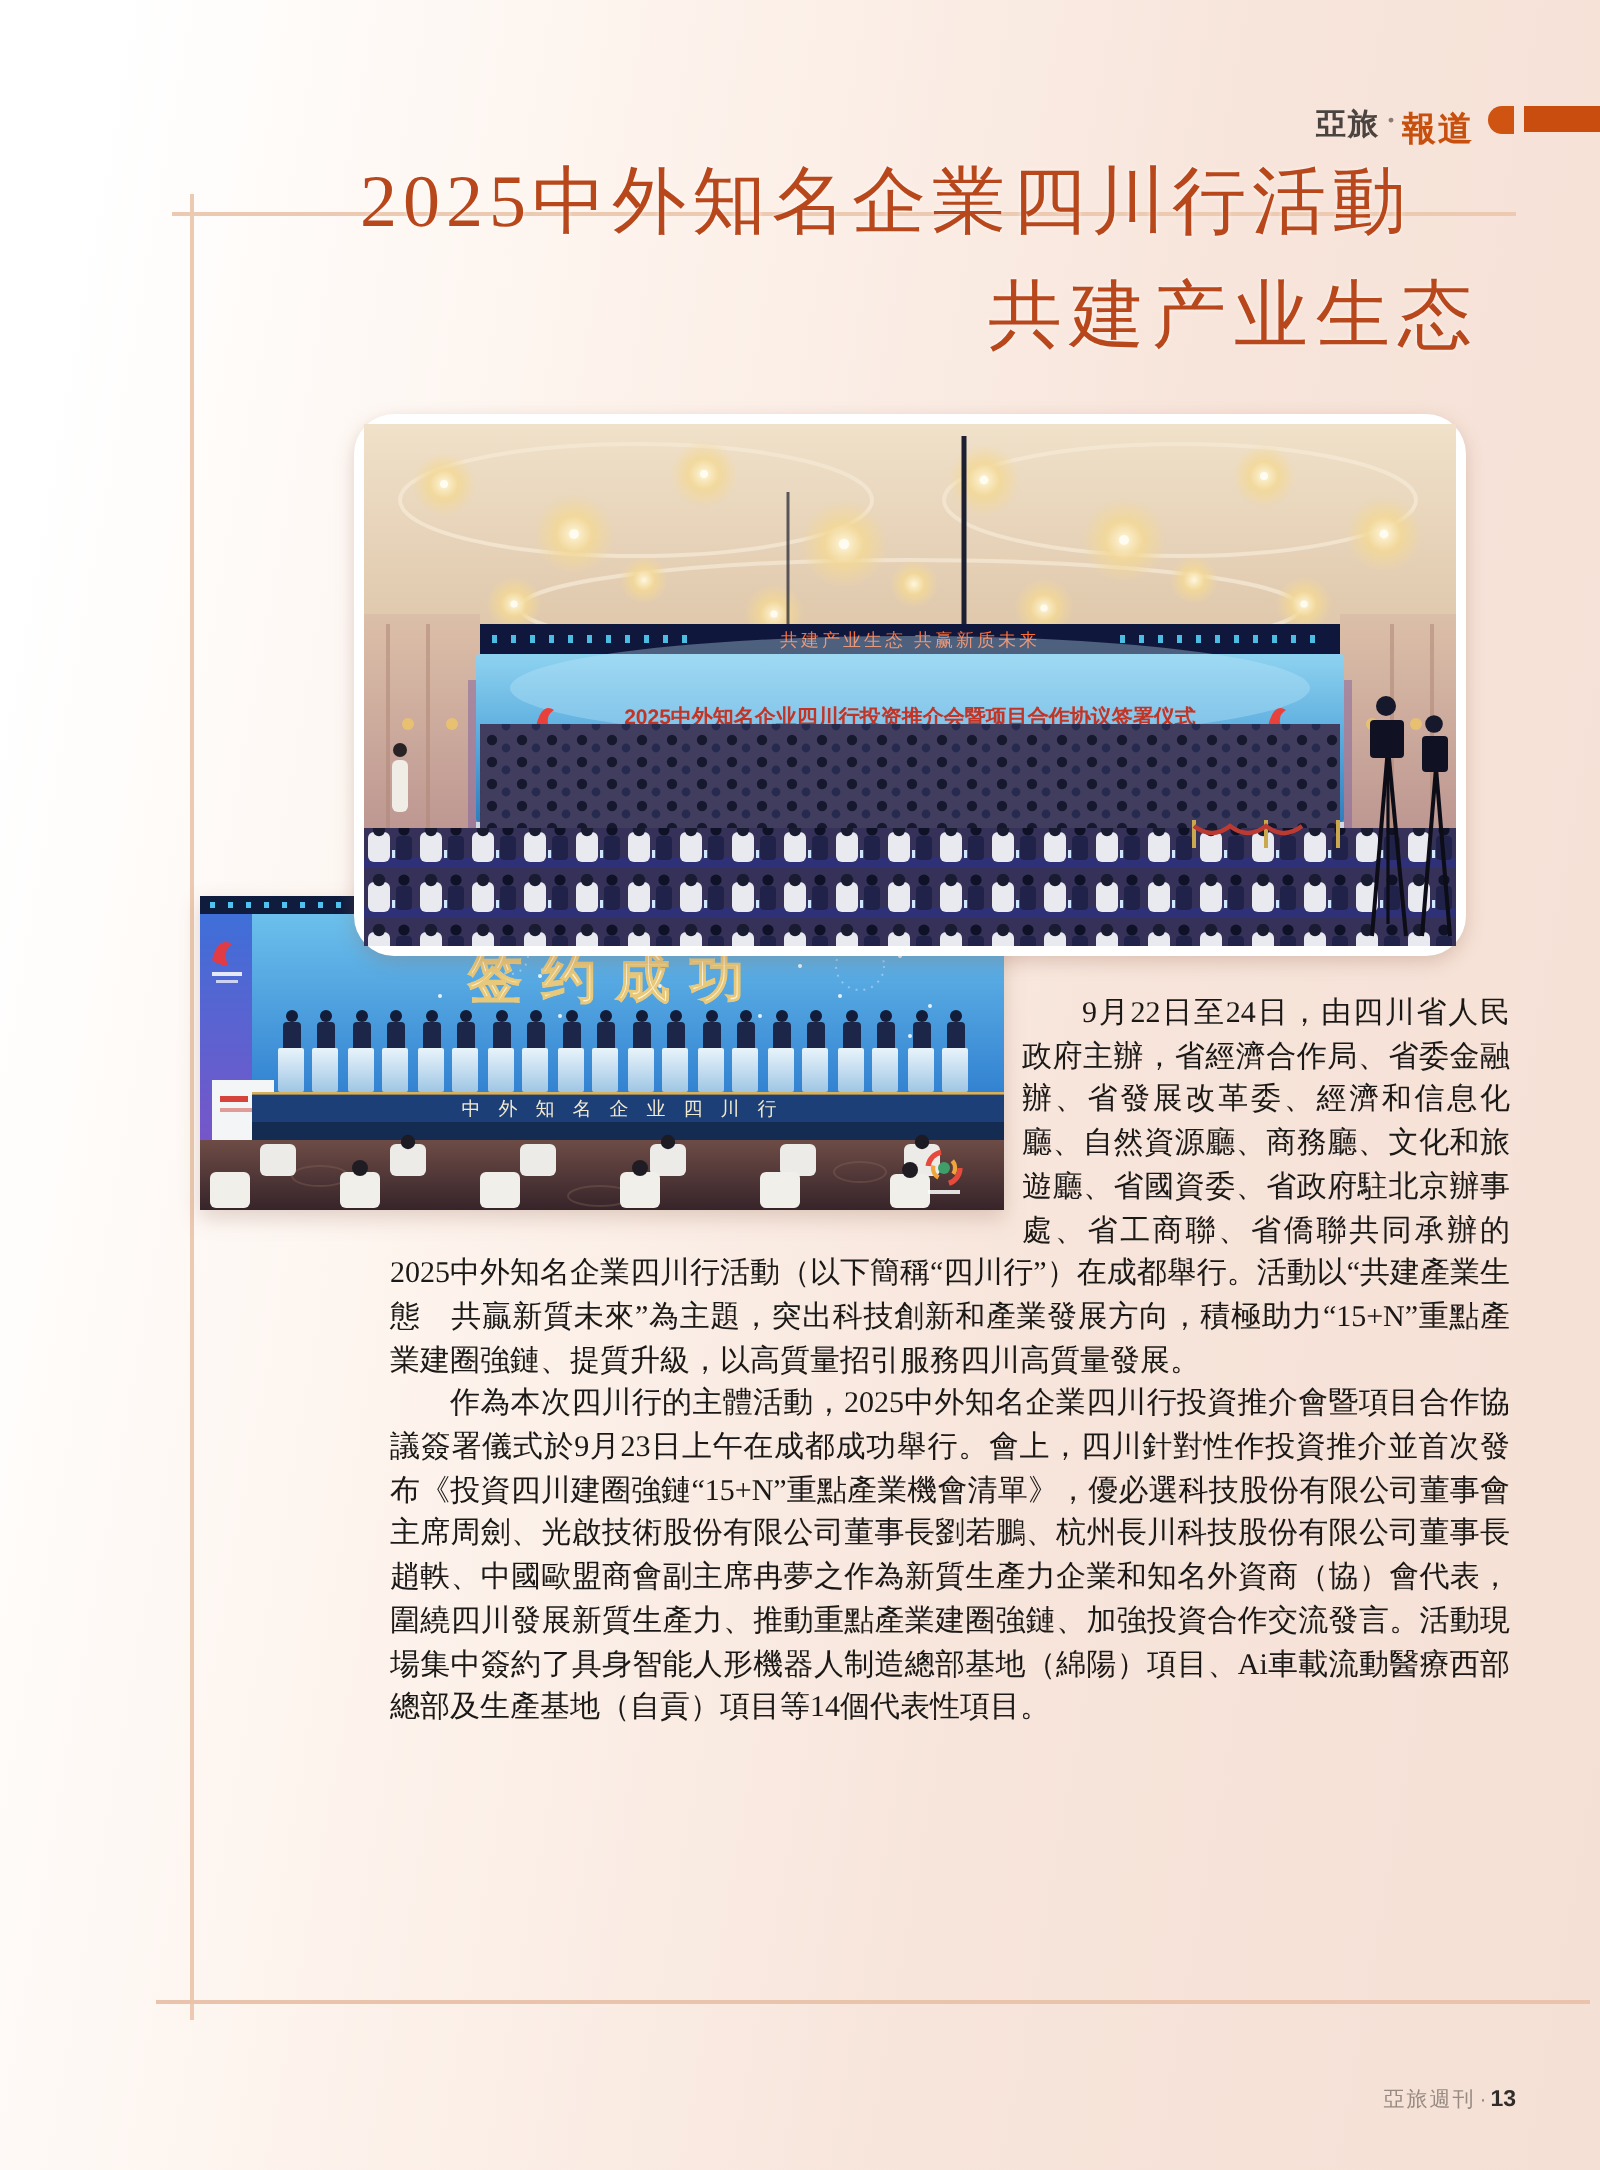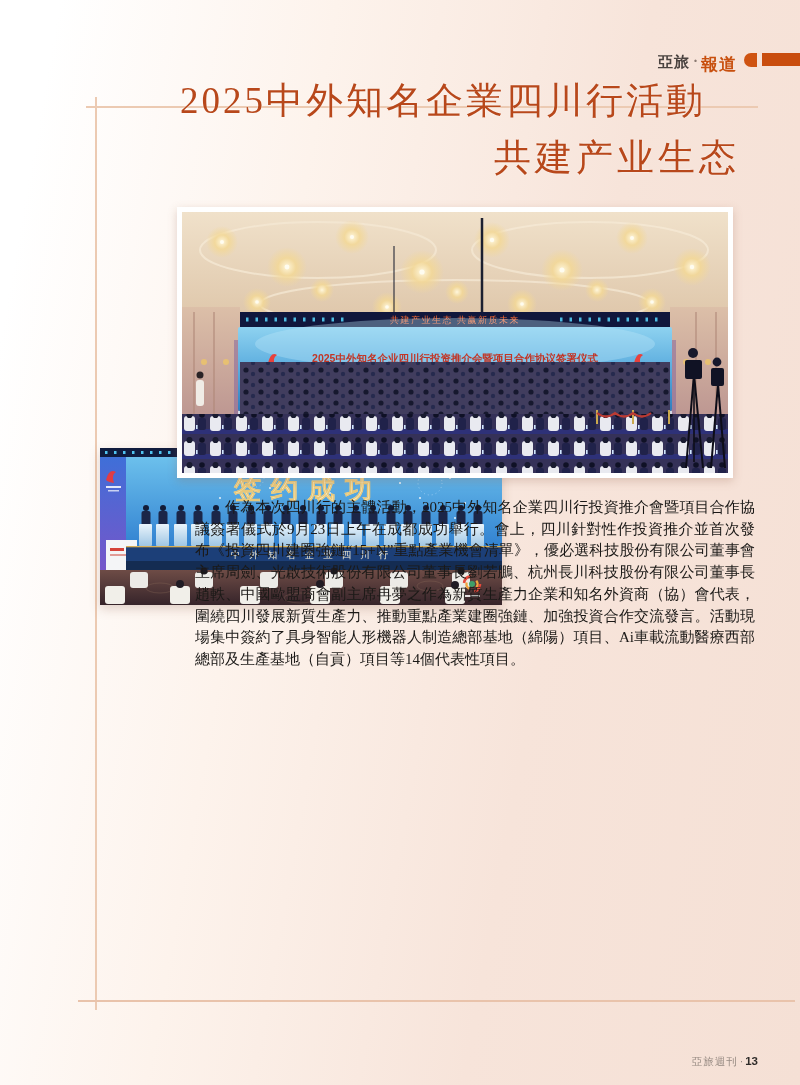--- a/index.html
+++ b/index.html
@@ -25,36 +25,36 @@
   
   .title { position:absolute; left:180px; top:76px; width:578px; color:#b8481b; z-index:3; }
   .title .l1 { font-size:37px; letter-spacing:3px; text-align:left; padding-right:30px;
                text-shadow:0 0 2px rgba(255,255,255,.8); }
   .title .l2 { font-size:37px; letter-spacing:4px; text-align:right; padding-right:18px; margin-top:7px;
                text-shadow:0 0 2px rgba(255,255,255,.8); }
 
   
   .photo-main { position:absolute; left:177px; top:207px; width:556px; height:271px;
                 background:#ffffff; padding:5px; z-index:2;
-                box-shadow:0 3px 9px rgba(150,100,80,.28); }
+                box-shadow:0 3px 9px rgba(150,100,80,.28);border-radius:20px; }
   .photo-main svg { display:block; width:546px; height:261px; }
   .photo-signing { position:absolute; left:100px; top:448px; width:402px; height:157px; z-index:1;
                    box-shadow:0 4px 10px rgba(140,90,70,.25);text-align:right; }
   .photo-signing svg { display:block; width:402px; height:157px; }
 
   
   .article { position:absolute; left:195px; top:497px; width:560px; z-index:2;
              font-size:15px; line-height:21.7px; color:#1b1917; text-align:justify; }
   .article p { text-indent:2em; }
   .float-spacer { float:left; width:316px; height:130px; }
 
   
   .footer { position:absolute; top:1043px; right:42px; display:flex; align-items:baseline;
             font-family:"Liberation Sans","DejaVu Sans",sans-serif; }
-  .footer .journal { font-size:10.5px; color:#968a82; letter-spacing:1px;margin-top:12px; }
+  .footer .journal { font-size:10.5px; color:#968a82; letter-spacing:1px; }
   .footer .fdot { font-size:10.5px; color:#968a82; margin:0 2px; }
   .footer .pagenum { font-size:11.5px; color:#2f2c2a; font-weight:bold; }
 
   .svg-sans { font-family:"Liberation Sans","DejaVu Sans",sans-serif; }
 </style>
 </head>
 <body>
 
 <div class="frame-vline"></div>
 <div class="frame-htop"></div>
@@ -393,20 +393,21 @@
     <g transform="translate(372,136)">
       <circle r="8" fill="none" stroke="#e64a3c" stroke-width="2.6" stroke-dasharray="10 16"></circle>
       <circle r="5.5" fill="none" stroke="#f0a43c" stroke-width="2.2" stroke-dasharray="7 12" transform="rotate(120)"></circle>
       <circle r="3" fill="#3f9f68"></circle>
       <rect x="-8" y="11" width="16" height="2" fill="#ffffff" opacity=".85"></rect>
     </g>
   </svg>
 </div>
 
 <div class="article">
+  <p><span class="float-spacer"></span><span>9月22日至24日，由四川省人民政府主辦，省經濟合作局、省委金融辦、省發展改革委、經濟和信息化廳、自然資源廳、商務廳、文化和旅遊廳、省國資委、省政府駐北京辦事處、省工商聯、省僑聯共同承辦的2025中外知名企業四川行活動（以下簡稱“四川行”）在成都舉行。活動以“共建產業生態　共贏新質未來”為主題，突出科技創新和產業發展方向，積極助力“15+N”重點產業建圈強鏈、提質升級，以高質量招引服務四川高質量發展。</span></p>
   <p>作為本次四川行的主體活動，2025中外知名企業四川行投資推介會暨項目合作協議簽署儀式於9月23日上午在成都成功舉行。會上，四川針對性作投資推介並首次發布《投資四川建圈強鏈“15+N”重點產業機會清單》，優必選科技股份有限公司董事會主席周劍、光啟技術股份有限公司董事長劉若鵬、杭州長川科技股份有限公司董事長趙軼、中國歐盟商會副主席冉夢之作為新質生產力企業和知名外資商（協）會代表，圍繞四川發展新質生產力、推動重點產業建圈強鏈、加強投資合作交流發言。活動現場集中簽約了具身智能人形機器人制造總部基地（綿陽）項目、Ai車載流動醫療西部總部及生產基地（自貢）項目等14個代表性項目。</p>
 </div>
 
 <div class="footer">
   <span class="journal">亞旅週刊</span>
   <span class="fdot">·</span>
   <span class="pagenum">13</span>
 </div>
 
 </body></html>

